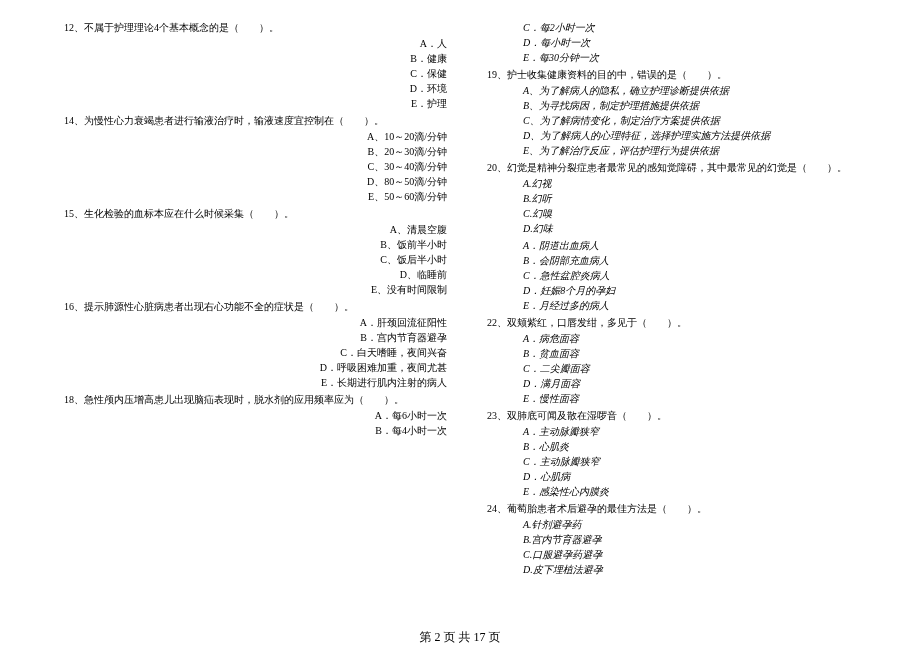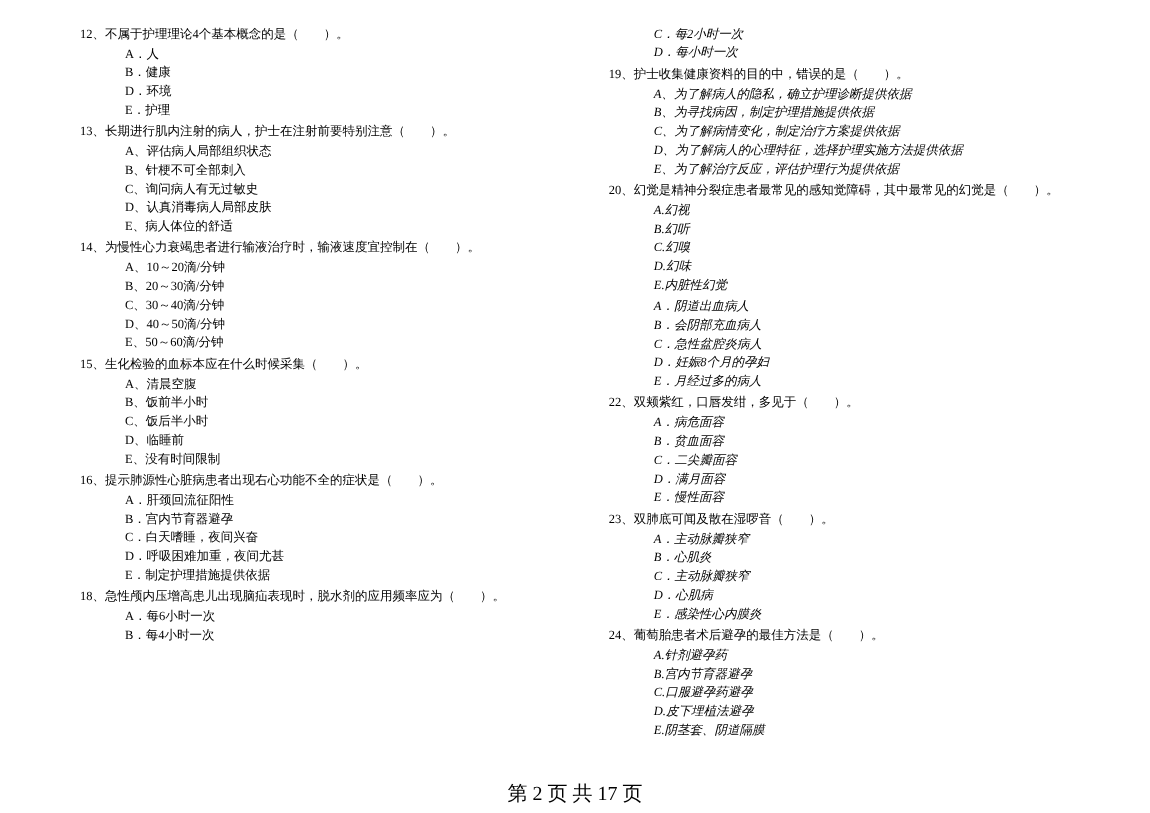--- a/index.html
+++ b/index.html
@@ -29,118 +29,112 @@
     .question {
       margin-bottom: 2px;
     }
     .q-text {
       line-height: 1.5;
       margin-bottom: 1px;
     }
     .option {
       padding-left: 36px;
       line-height: 1.5;
+      text-align: right;
     }
     .option-right {
       padding-left: 36px;
       line-height: 1.5;
       font-style: italic;
     }
     .footer {
       position: absolute;
       bottom: 4px;
       left: 0;
       width: 100%;
       text-align: center;
-      font-size: 16px;
+      font-size: 12px;
       color: #000;
     }
   </style>
 </head>
 <body>
 
 <div class="page">
   <div class="column">
 
     <div class="question">
       <div class="q-text"><span>12</span>、<span>不属于护理理论4个基本概念的是（　　）。</span></div>
       <div class="option">A．人</div>
       <div class="option">B．健康</div>
+      <div class="option">C．保健</div>
       <div class="option">D．环境</div>
       <div class="option">E．护理</div>
     </div>
 
-    <div class="question">
-      <div class="q-text"><span>13</span>、<span>长期进行肌内注射的病人，护士在注射前要特别注意（　　）。</span></div>
-      <div class="option">A、评估病人局部组织状态</div>
-      <div class="option">B、针梗不可全部刺入</div>
-      <div class="option">C、询问病人有无过敏史</div>
-      <div class="option">D、认真消毒病人局部皮肤</div>
-      <div class="option">E、病人体位的舒适</div>
-    </div>
 
     <div class="question">
       <div class="q-text"><span>14</span>、<span>为慢性心力衰竭患者进行输液治疗时，输液速度宜控制在（　　）。</span></div>
       <div class="option">A、10～20滴/分钟</div>
       <div class="option">B、20～30滴/分钟</div>
       <div class="option">C、30～40滴/分钟</div>
-      <div class="option">D、40～50滴/分钟</div>
+      <div class="option">D、80～50滴/分钟</div>
       <div class="option">E、50～60滴/分钟</div>
     </div>
 
     <div class="question">
       <div class="q-text"><span>15</span>、<span>生化检验的血标本应在什么时候采集（　　）。</span></div>
       <div class="option">A、清晨空腹</div>
       <div class="option">B、饭前半小时</div>
       <div class="option">C、饭后半小时</div>
       <div class="option">D、临睡前</div>
       <div class="option">E、没有时间限制</div>
     </div>
 
     <div class="question">
       <div class="q-text"><span>16</span>、<span>提示肺源性心脏病患者出现右心功能不全的症状是（　　）。</span></div>
       <div class="option">A．肝颈回流征阳性</div>
       <div class="option">B．宫内节育器避孕</div>
       <div class="option">C．白天嗜睡，夜间兴奋</div>
       <div class="option">D．呼吸困难加重，夜间尤甚</div>
-      <div class="option">E．制定护理措施提供依据</div>
+      <div class="option">E．长期进行肌内注射的病人</div>
     </div>
 
 
     <div class="question">
       <div class="q-text"><span>18</span>、<span>急性颅内压增高患儿出现脑疝表现时，脱水剂的应用频率应为（　　）。</span></div>
       <div class="option">A．每6小时一次</div>
       <div class="option">B．每4小时一次</div>
     </div>
 
   </div>
 
   <div class="column">
 
     <div class="question">
       <div class="option-right">C．每2小时一次</div>
       <div class="option-right">D．每小时一次</div>
+      <div class="option-right">E．每30分钟一次</div>
     </div>
 
     <div class="question">
       <div class="q-text"><span>19</span>、<span>护士收集健康资料的目的中，错误的是（　　）。</span></div>
       <div class="option-right">A、为了解病人的隐私，确立护理诊断提供依据</div>
       <div class="option-right">B、为寻找病因，制定护理措施提供依据</div>
       <div class="option-right">C、为了解病情变化，制定治疗方案提供依据</div>
       <div class="option-right">D、为了解病人的心理特征，选择护理实施方法提供依据</div>
       <div class="option-right">E、为了解治疗反应，评估护理行为提供依据</div>
     </div>
 
     <div class="question">
       <div class="q-text"><span>20</span>、<span>幻觉是精神分裂症患者最常见的感知觉障碍，其中最常见的幻觉是（　　）。</span></div>
       <div class="option-right">A.幻视</div>
       <div class="option-right">B.幻听</div>
       <div class="option-right">C.幻嗅</div>
       <div class="option-right">D.幻味</div>
-      <div class="option-right">E.内脏性幻觉</div>
     </div>
 
     <div class="question">
       <div class="option-right">A．阴道出血病人</div>
       <div class="option-right">B．会阴部充血病人</div>
       <div class="option-right">C．急性盆腔炎病人</div>
       <div class="option-right">D．妊娠8个月的孕妇</div>
       <div class="option-right">E．月经过多的病人</div>
     </div>
 
@@ -161,19 +155,18 @@
       <div class="option-right">D．心肌病</div>
       <div class="option-right">E．感染性心内膜炎</div>
     </div>
 
     <div class="question">
       <div class="q-text"><span>24</span>、<span>葡萄胎患者术后避孕的最佳方法是（　　）。</span></div>
       <div class="option-right">A.针剂避孕药</div>
       <div class="option-right">B.宫内节育器避孕</div>
       <div class="option-right">C.口服避孕药避孕</div>
       <div class="option-right">D.皮下埋植法避孕</div>
-      <div class="option-right">E.阴茎套、阴道隔膜</div>
     </div>
 
   </div>
 </div>
 
 <div class="footer">第 2 页 共 17 页</div>
 
 </body></html>

